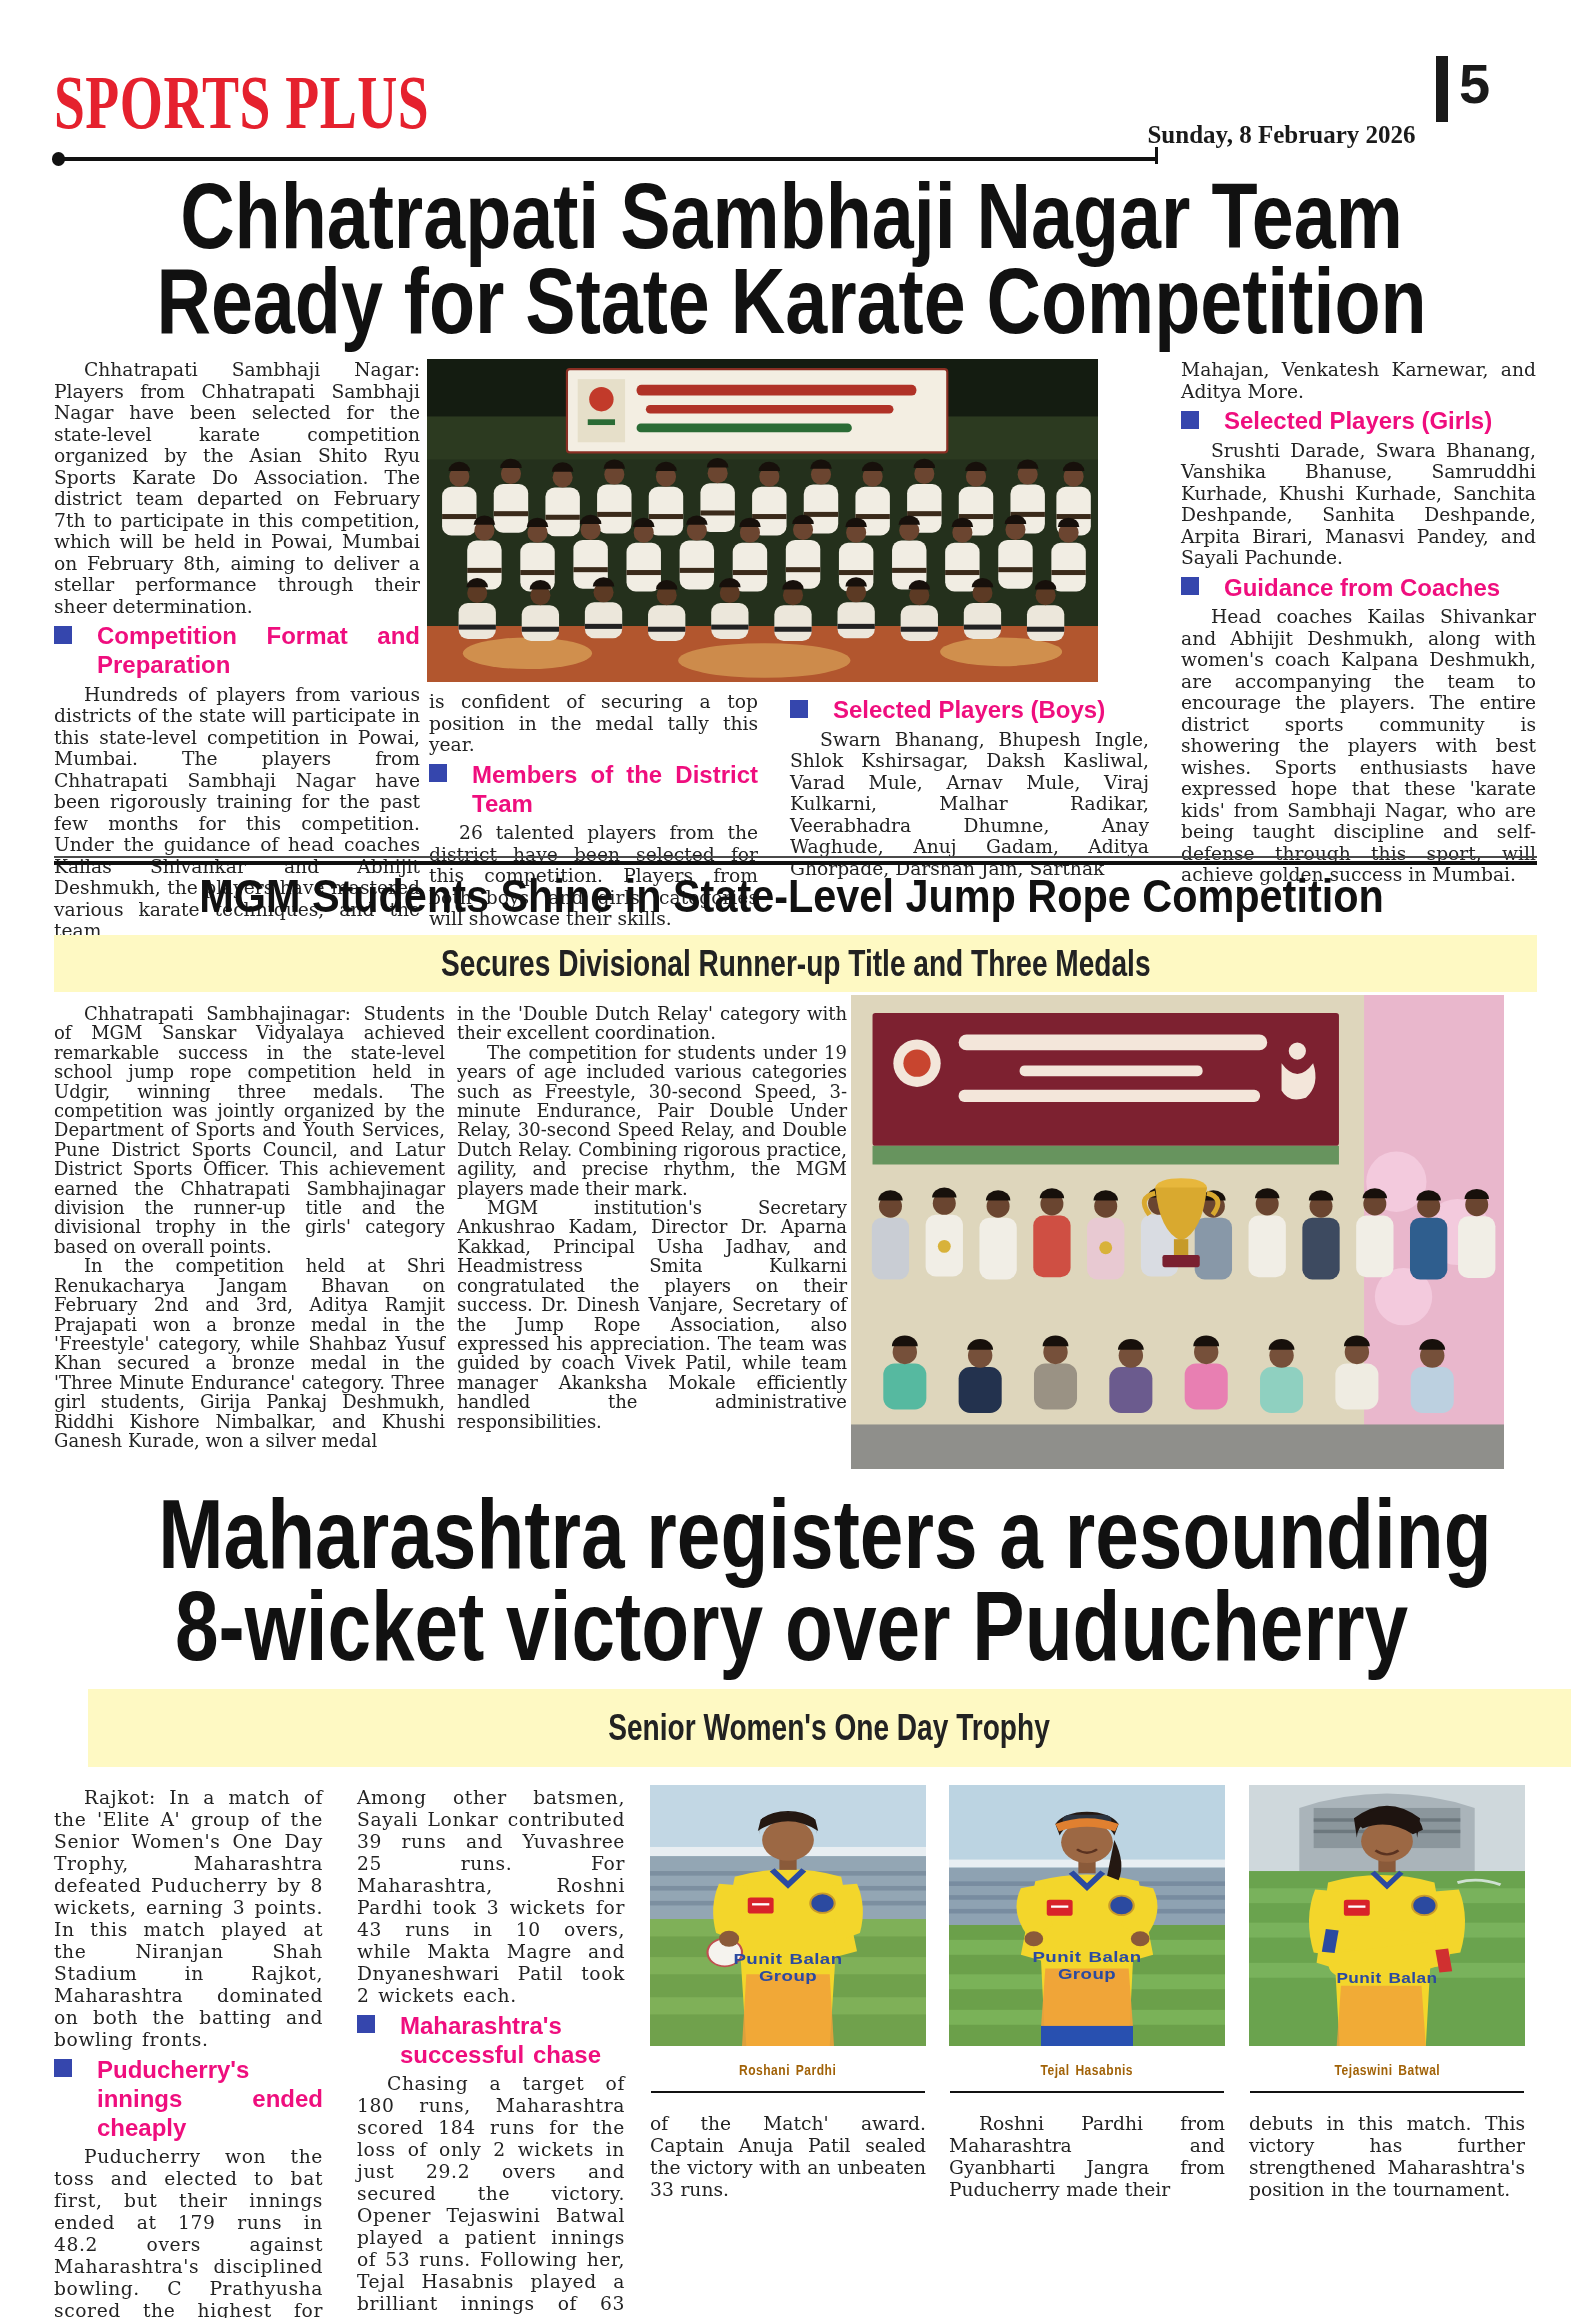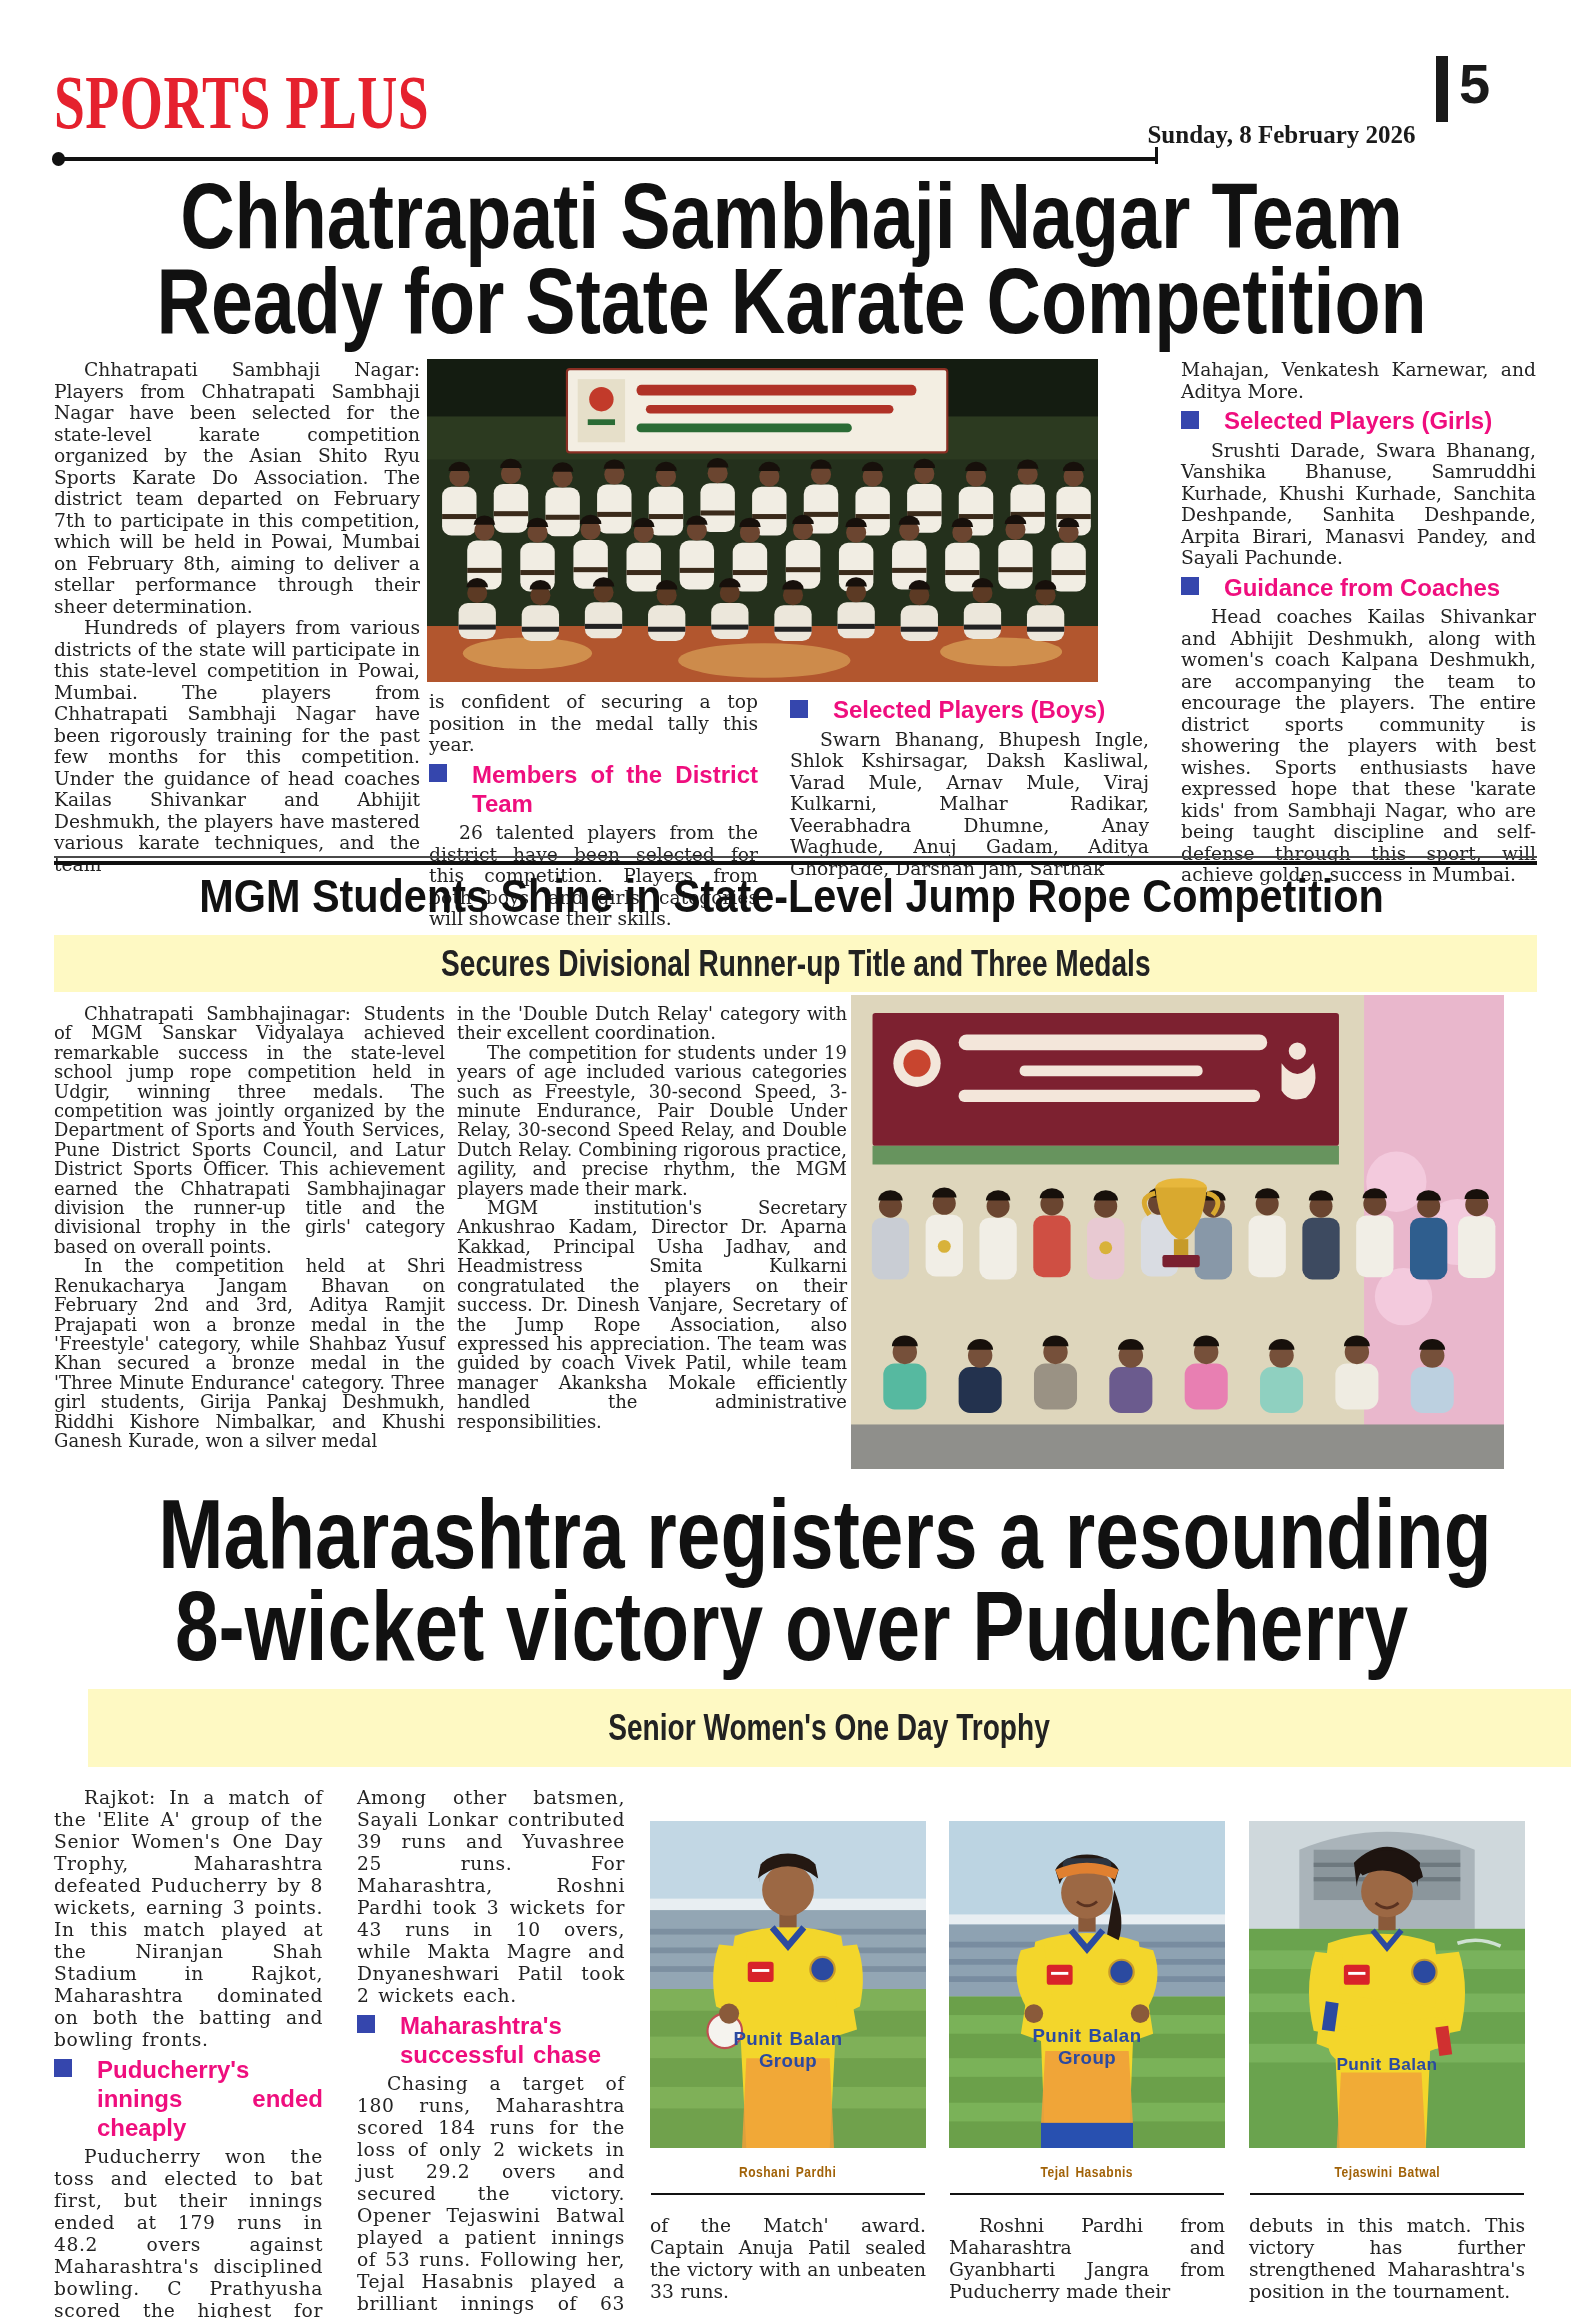--- a/index.html
+++ b/index.html
@@ -72,21 +72,21 @@
   .photo { position:absolute; overflow:hidden; background:#ccc; }
   .photo svg { display:block; width:100%; height:100%; }
   #karate-photo { left:427px; top:0px; width:671px; height:323px; }
   #jumprope-photo { left:851px; top:-9.3px; width:653px; height:474px; }
   
   #a1-body { position:absolute; left:0; top:359px; width:1583px; height:503px; }
   #a2-body { position:absolute; left:0; top:1004px; width:1583px; height:474px; }
   #a3-body { position:absolute; left:0; top:1781px; width:1583px; height:538px; }
   
   .pcol { position:absolute; width:276px; }
-  .pcol .photo { position:relative; width:276px; height:327px;margin-top:36px; }
+  .pcol .photo { position:relative; width:276px; height:261px; }
   .pcol .caption {
     margin-top:13px; text-align:center; font-family:"Liberation Sans", sans-serif;
     font-weight:bold; font-size:14px; color:#a16207;
   }
   .pcol .caption .cap-inner { display:inline-block; transform:scaleX(0.86); white-space:nowrap; }
   .pcol .cap-rule { height:0; border-bottom:2.2px solid #111; margin:10px 1.4px 20px 1.4px; }
 </style>
 </head>
 <body>
 
@@ -104,20 +104,24 @@
   </div>
 
   <div class="headline" id="a1-headline">
     <span class="line">Chhatrapati Sambhaji Nagar Team</span>
     <span class="line">Ready for State Karate Competition</span>
   </div>
 
   <div id="a1-body" class="a1">
     <div class="col" style="left:54px; top:0; width:366px;">
       <p class="indent">Chhatrapati Sambhaji Nagar: Players from Chhatrapati Sambhaji Nagar have been selected for the state-level karate competition organized by the Asian Shito Ryu Sports Karate Do Association. The district team departed on February 7th to participate in this competition, which will be held in Powai, Mumbai on February 8th, aiming to deliver a stellar performance through their sheer determination.</p>
+      <div class="subhead">
+        <span class="bullet"></span>
+        <span class="txt">Competition Format and Preparation</span>
+      </div>
       <p class="indent">Hundreds of players from various districts of the state will participate in this state-level competition in Powai, Mumbai. The players from Chhatrapati Sambhaji Nagar have been rigorously training for the past few months for this competition. Under the guidance of head coaches Kailas Shivankar and Abhijit Deshmukh, the players have mastered various karate techniques, and the team</p>
     </div>
 
     <div class="photo" id="karate-photo">
       <svg viewBox="0 0 935 450" preserveAspectRatio="none">
         <defs>
           <g id="kstand">
             <rect x="-24" y="10" width="48" height="68" rx="13" fill="#f1ede3"></rect>
             <rect x="-24" y="48" width="48" height="7" fill="#3a2a1a"></rect>
             <circle cx="0" cy="-4" r="14" fill="#6b4530"></circle>

